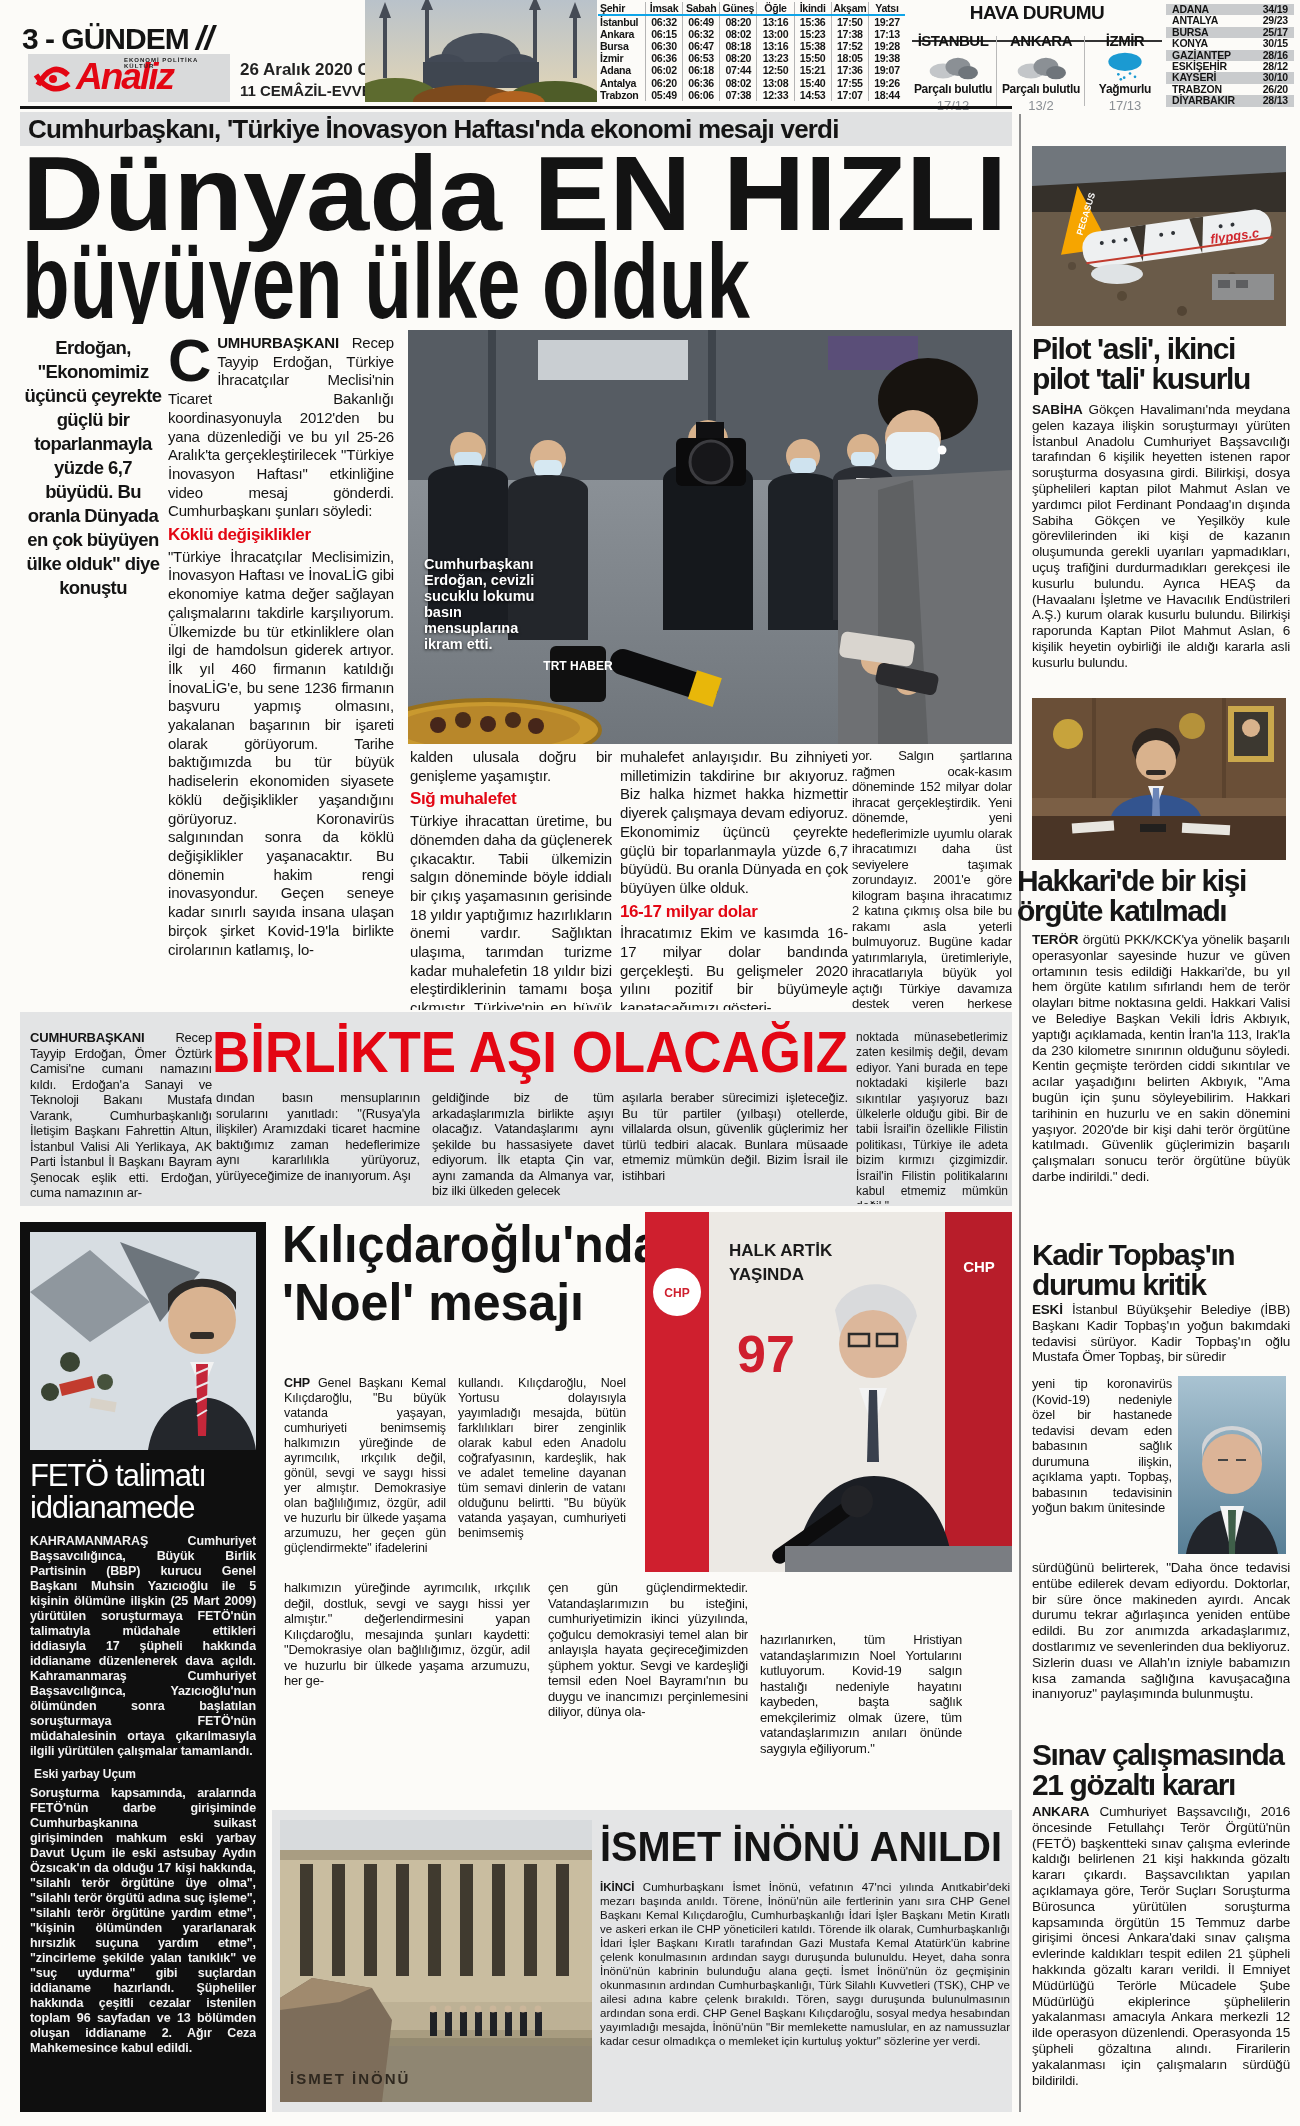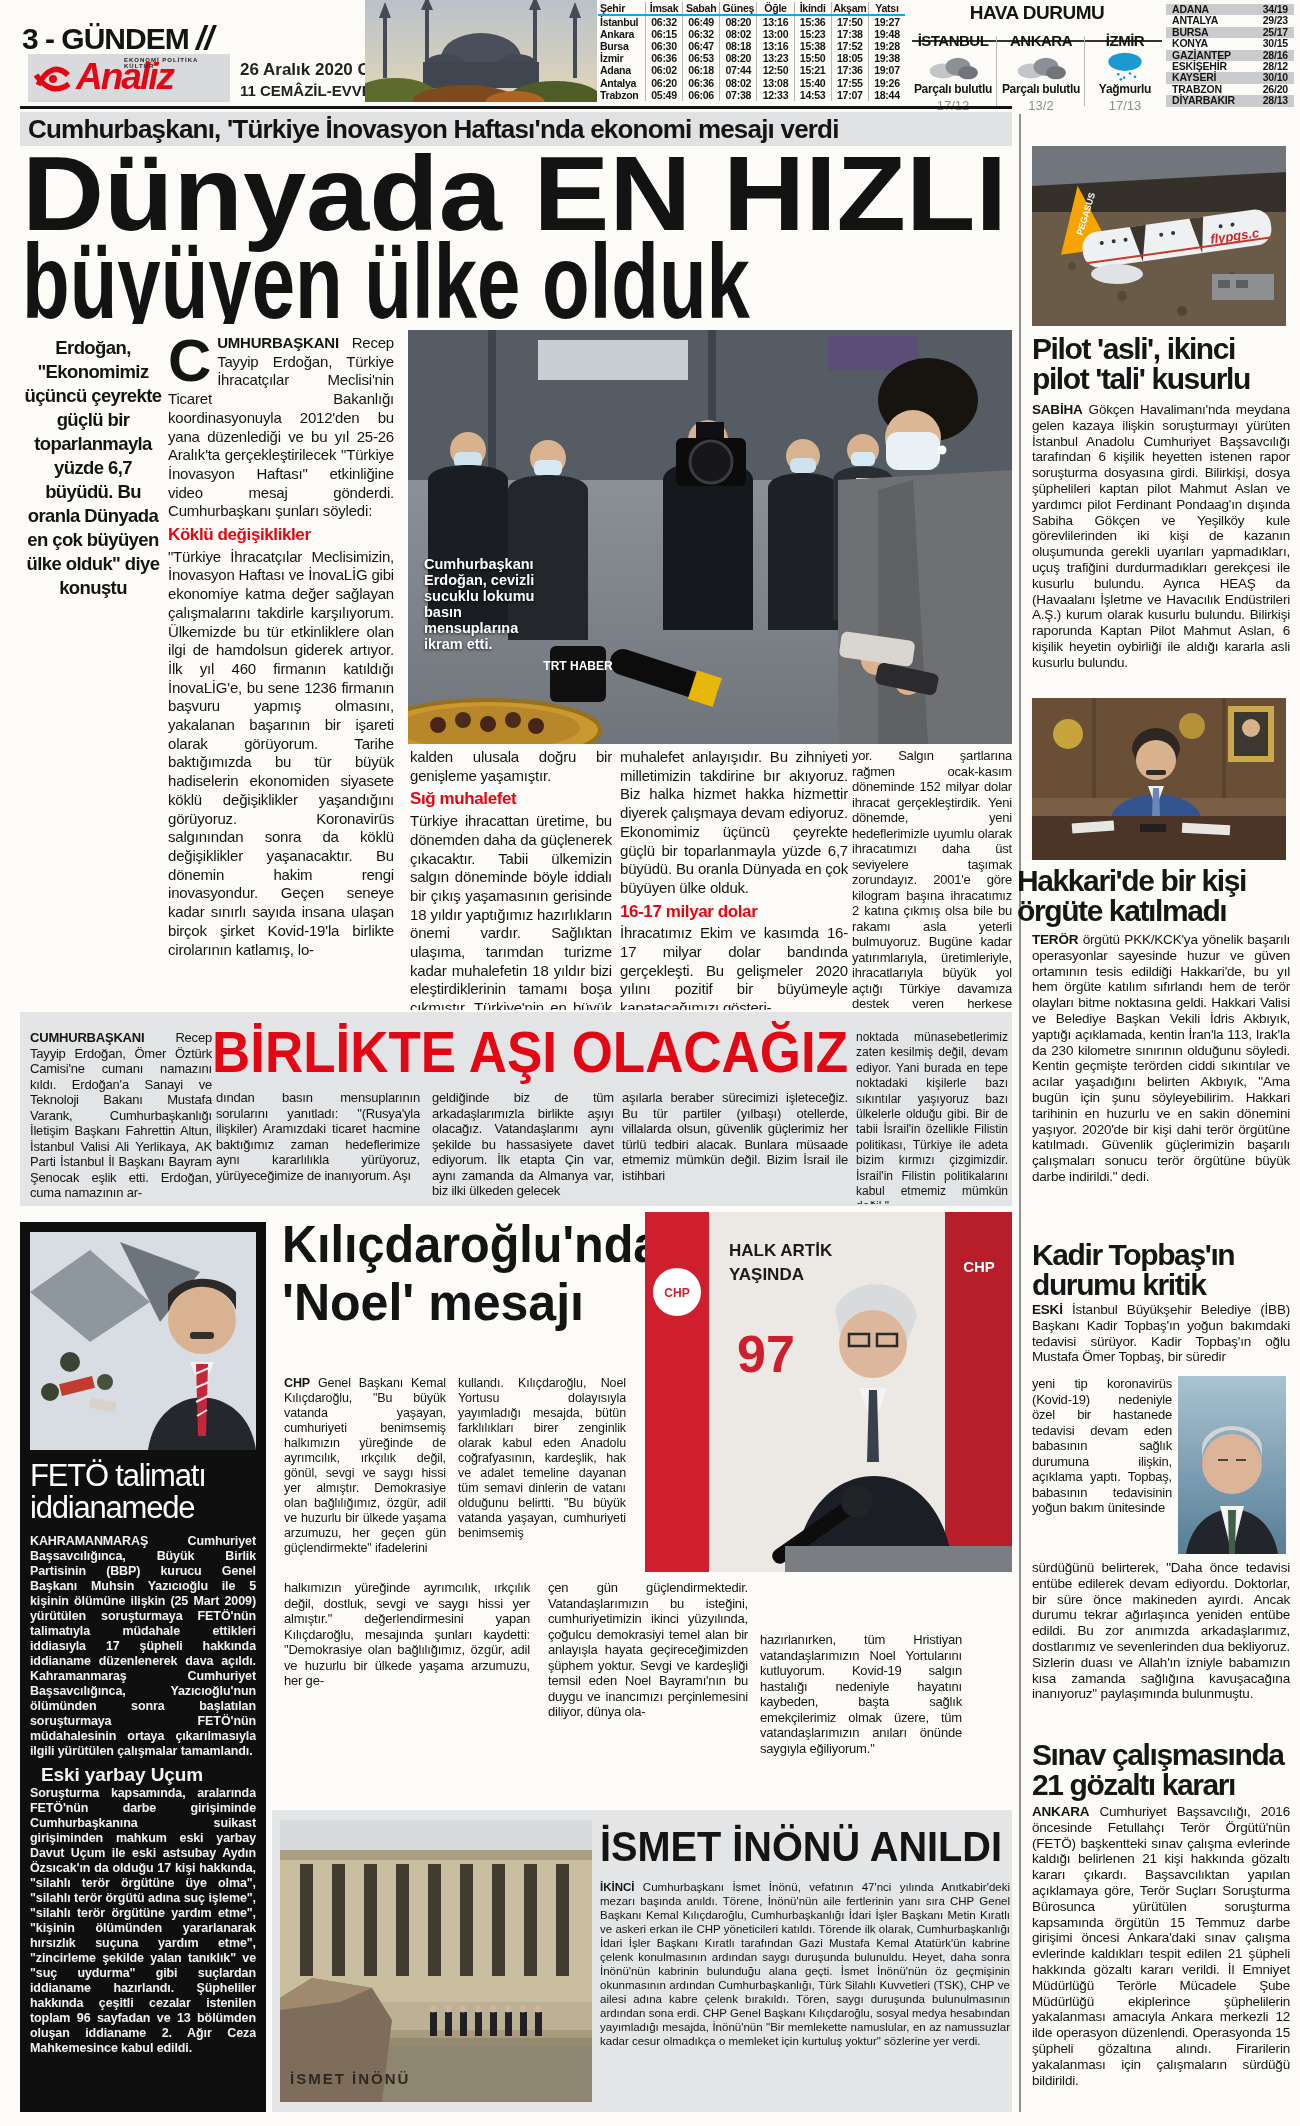--- a/index.html
+++ b/index.html
@@ -102,21 +102,21 @@
         <span class="pc">19:27</span>
       </div>
     <div class="prow">
         <span class="pc c0">Ankara</span>
         <span class="pc">06:15</span>
         <span class="pc">06:32</span>
         <span class="pc">08:02</span>
         <span class="pc">13:00</span>
         <span class="pc">15:23</span>
         <span class="pc">17:38</span>
-        <span class="pc">19:48</span>
+        <span class="pc">17:13</span>
       </div>
     <div class="prow">
         <span class="pc c0">Bursa</span>
         <span class="pc">06:30</span>
         <span class="pc">06:47</span>
         <span class="pc">08:18</span>
         <span class="pc">13:16</span>
         <span class="pc">15:38</span>
         <span class="pc">17:52</span>
         <span class="pc">19:28</span>
@@ -371,21 +371,21 @@
       <line x1="165" y1="156" x2="179" y2="150" stroke="#e9e9ec" stroke-width="2"></line>
       <line x1="166" y1="170" x2="178" y2="164" stroke="#e9e9ec" stroke-width="2"></line>
       <line x1="167" y1="184" x2="177" y2="178" stroke="#e9e9ec" stroke-width="2"></line>
     </svg>
     <div class="ab hlw" style="left:10px;top:238px;">
       <div>FETÖ talimatı</div>
       <div>iddianamede</div>
     </div>
     <div class="ab m125 j cap fetotxt" style="left:10px;top:312px;width:226px;height:566px;">
       <span>KAHRAMANMARAŞ</span> <span>Cumhuriyet Başsavcılığınca, Büyük Birlik Partisinin (BBP) kurucu Genel Başkanı Muhsin Yazıcıoğlu ile 5 kişinin ölümüne ilişkin (25 Mart 2009) yürütülen soruşturmaya FETÖ'nün talimatıyla müdahale ettikleri iddiasıyla 17 şüpheli hakkında iddianame düzenlenerek dava açıldı. Kahramanmaraş Cumhuriyet Başsavcılığınca, Yazıcıoğlu'nun ölümünden sonra başlatılan soruşturmaya FETÖ'nün müdahalesinin ortaya çıkarılmasıyla ilgili yürütülen çalışmalar tamamlandı.</span>
-      <div style="font-size:19px;margin:8px 11px 4px;">Eski yarbay Uçum</div>
+      <div style="font-size:12px;margin:8px 4px 4px;">Eski yarbay Uçum</div>
       <span>Soruşturma kapsamında, aralarında FETÖ'nün darbe girişiminde Cumhurbaşkanına suikast girişiminden mahkum eski yarbay Davut Uçum ile eski astsubay Aydın Özsıcak'ın da olduğu 17 kişi hakkında, "silahlı terör örgütüne üye olma", "silahlı terör örgütü adına suç işleme", "silahlı terör örgütüne yardım etme", "kişinin ölümünden yararlanarak hırsızlık suçuna yardım etme", "zincirleme şekilde yalan tanıklık" ve "suç uydurma" gibi suçlardan iddianame hazırlandı. Şüpheliler hakkında çeşitli cezalar istenilen toplam 96 sayfadan ve 13 bölümden oluşan iddianame 2. Ağır Ceza Mahkemesince kabul edildi.</span>
     </div>
   </div>
 
   <svg class="ab" style="left:282px;top:1216px;" width="424" height="116">
     <text x="0" y="46" font-size="52" font-weight="bold" fill="#141414" textLength="408" lengthAdjust="spacingAndGlyphs">Kılıçdaroğlu'ndan</text>
     <text x="0" y="104" font-size="52" font-weight="bold" fill="#141414" textLength="302" lengthAdjust="spacingAndGlyphs">'Noel' mesajı</text>
   </svg>
   <svg class="ab" style="left:645px;top:1212px;" width="367" height="360" viewBox="0 0 367 360" preserveAspectRatio="none">
     <rect width="367" height="360" fill="#ece9e4"></rect>

